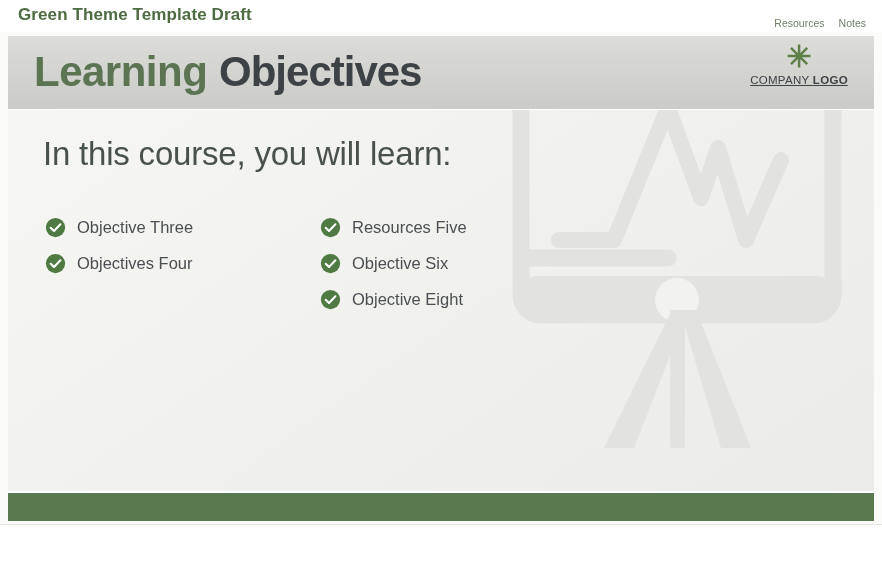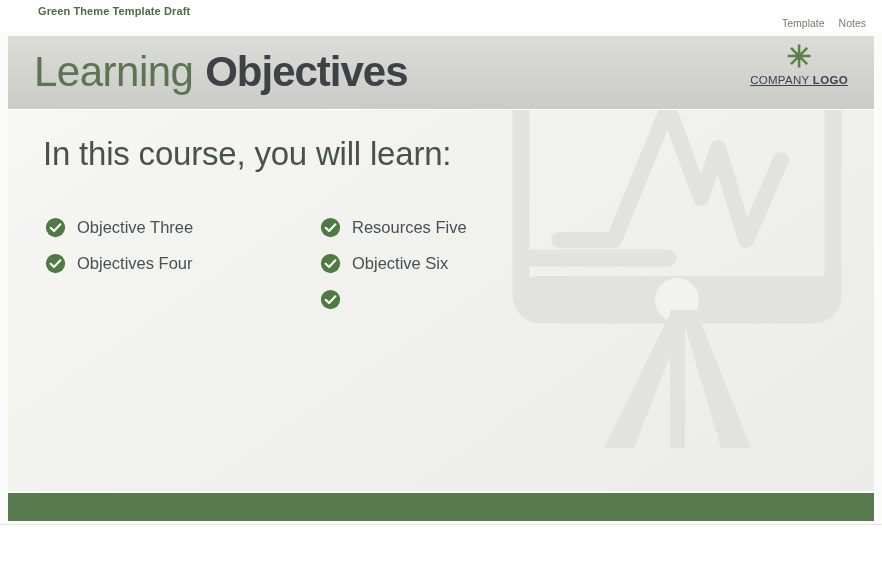--- a/index.html
+++ b/index.html
@@ -18,26 +18,25 @@
   .topbar {
     position: absolute;
     left: 0; top: 0;
     width: 882px;
     height: 32px;
     background: #ffffff;
   }
   .course-title {
     position: absolute;
     left: 18px; top: 5px;
-    font-size: 11px;
+    font-size: 17px;
     font-weight: bold;
     color: #4e6b42;
     letter-spacing: 0.1px;
     white-space: nowrap;
-    margin-left: 20px;
   }
   .topnav {
     position: absolute;
     right: 16px; top: 17px;
     display: flex;
     gap: 14px;
     align-items: center;
   }
   .topnav-link {
     font-size: 10.5px;
@@ -76,21 +75,21 @@
   }
   .slide-header-title {
     position: absolute;
     left: 26px;
     top: 9px;
     font-size: 42px;
     line-height: 54px;
     white-space: nowrap;
   }
   .title-light {
-    font-weight: 400;
+    font-weight: 700;
     color: #5c7452;
     letter-spacing: -0.5px;
   }
   .title-bold {
     font-weight: bold;
     color: #3d4246;
     letter-spacing: -1px;
   }
   .logo-block {
     position: absolute;
@@ -196,21 +195,21 @@
     background: #ffffff;
     border-top: 1px solid #e4e4e2;
   }
 </style>
 </head>
 <body>
 
 <div class="topbar">
   <div class="course-title">Green Theme Template Draft</div>
   <div class="topnav">
-    <span class="topnav-link">Template</span>
+    <span class="topnav-link">Resources</span>
     <span class="topnav-link">Notes</span>
   </div>
 </div>
 
 <div class="slide-frame">
   <div class="slide">
 
     <svg class="watermark" viewBox="0 0 372 400" xmlns="http://www.w3.org/2000/svg" aria-hidden="true">
       <g fill="none" stroke="#e2e2de" stroke-width="17" stroke-linecap="round" stroke-linejoin="round">
         <rect x="25" y="22" width="312" height="245" rx="20" ry="20"></rect>
@@ -272,20 +271,21 @@
                 <circle cx="12" cy="12" r="11" fill="#4f7a43"></circle>
                 <path d="M6.5 12.3 L10.3 16 L17.6 8.4" fill="none" stroke="#ffffff" stroke-width="2.4" stroke-linecap="round" stroke-linejoin="round"></path>
               </svg>
             <span class="obj-label">Objective Six</span>
           </div>
           <div class="obj-item">
             <svg class="check-icon" viewBox="0 0 24 24">
                 <circle cx="12" cy="12" r="11" fill="#4f7a43"></circle>
                 <path d="M6.5 12.3 L10.3 16 L17.6 8.4" fill="none" stroke="#ffffff" stroke-width="2.4" stroke-linecap="round" stroke-linejoin="round"></path>
               </svg>
+            <span class="obj-label">Objective Eight</span>
           </div>
         </div>
       </div>
     </div>
 
     <div class="slide-footer-band"></div>
   </div>
 </div>
 
 <div class="playerbar">

